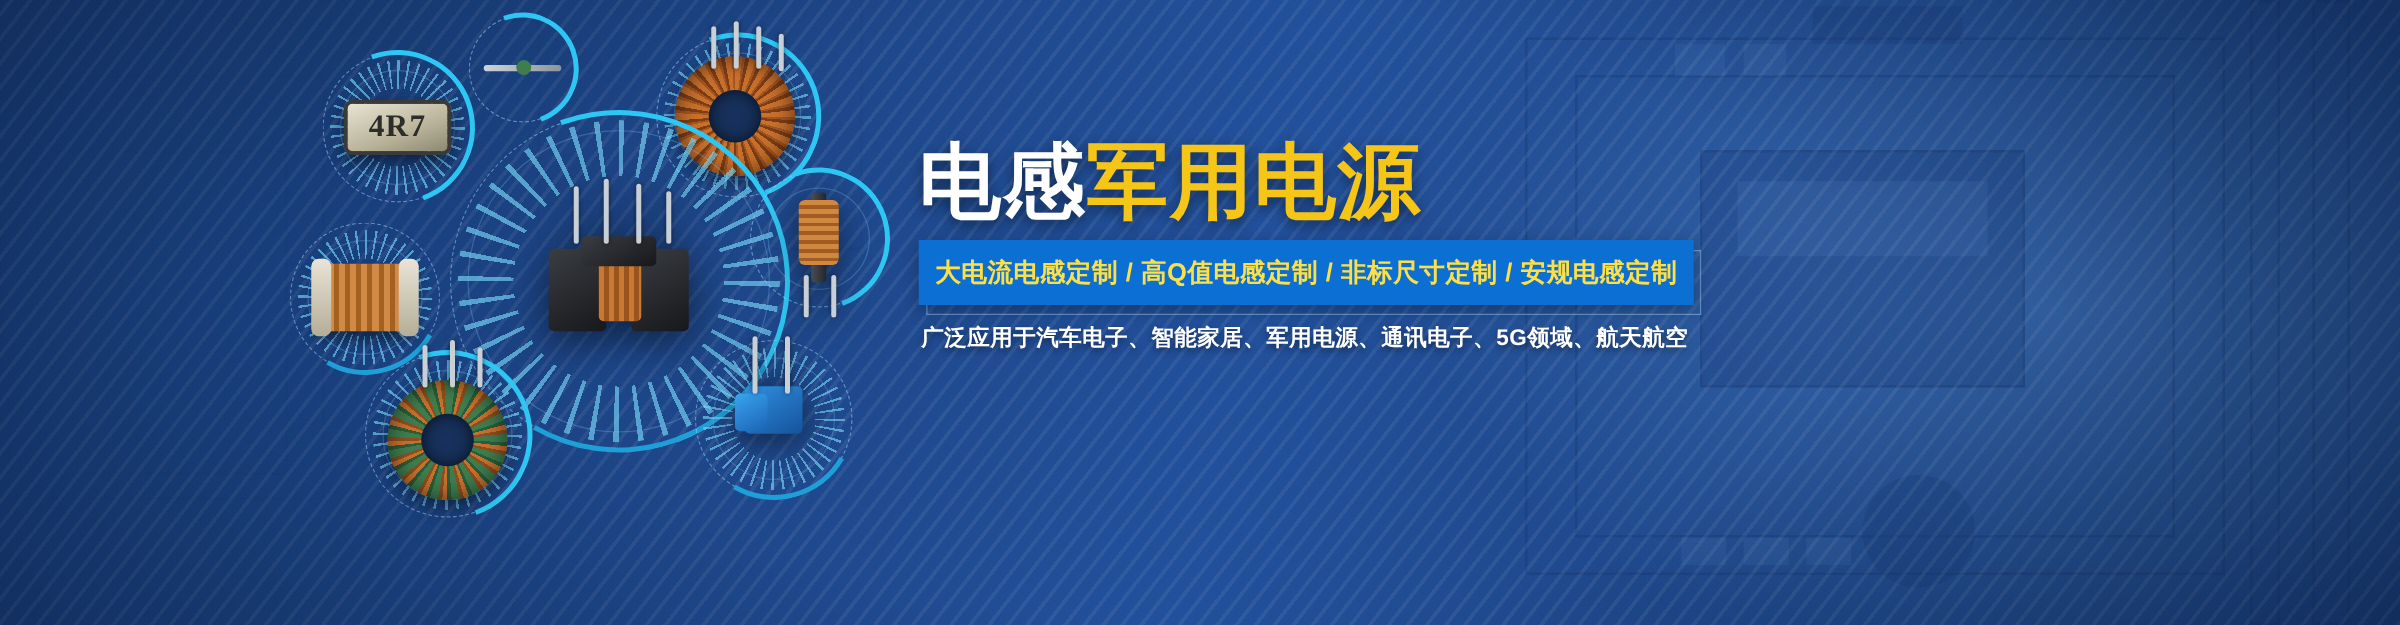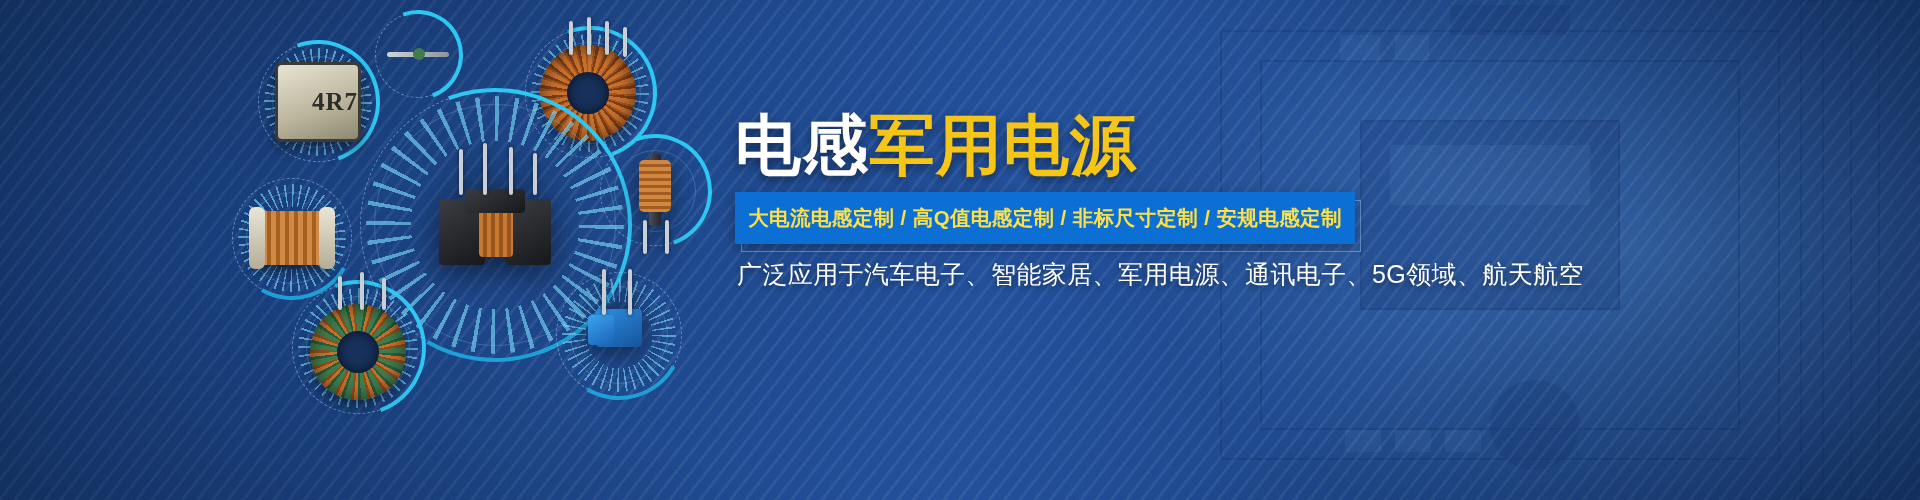--- a/index.html
+++ b/index.html
@@ -44,24 +44,24 @@
     background:repeating-conic-gradient(rgba(120,215,250,.75) 0deg 2deg, rgba(0,0,0,0) 2deg 9deg);
     -webkit-mask:radial-gradient(circle, transparent 0 calc(50% - 7px), #000 calc(50% - 7px) 50%);
             mask:radial-gradient(circle, transparent 0 calc(50% - 7px), #000 calc(50% - 7px) 50%);
     opacity:.85;}
   .ring .inner{position:absolute;inset:14px;border-radius:50%;
     border:1px solid rgba(120,190,240,.3);}
 
   
   .prod{position:absolute;transform:translate(-50%,-50%);left:50%;top:50%;}
 
-  .chip{width:86px;height:80px;border-radius:7px;
+  .chip{width:86px;height:44px;border-radius:7px;
     background:linear-gradient(160deg,#e8e4d2,#b9b39a 60%,#8d8872);
     border:3px solid #3a3a38;
-    display:flex;align-items:center;justify-content:flex-end;
+    display:flex;align-items:center;justify-content:center;
     box-shadow:0 6px 14px rgba(0,0,0,.45);}
   .chip span{font-family:"Liberation Serif",serif;font-size:25px;color:#2d2d2a;letter-spacing:1px;font-weight:700;}
 
   .toroid{width:96px;height:96px;border-radius:50%;
     background:
       repeating-conic-gradient(#c8712c 0deg 7deg, #a65620 7deg 10deg, #7d3d16 10deg 14deg);
     box-shadow:inset 0 0 18px rgba(0,0,0,.55),0 6px 14px rgba(0,0,0,.45);
     position:relative;}
   .toroid::after{content:"";position:absolute;inset:27px;border-radius:50%;
     background:#17315c;box-shadow:inset 0 0 12px rgba(0,0,0,.7);}
@@ -102,21 +102,21 @@
 
   .tagwrap{position:absolute;top:192px;left:0;width:626px;height:54px;}
   .tagwrap .frame{position:absolute;left:6px;top:8px;width:620px;height:52px;
     border:1px solid rgba(150,200,245,.55);}
   .tagbar{position:absolute;left:0;top:0;width:620px;height:52px;
     background:#0c6fd4;display:flex;align-items:center;justify-content:center;
     box-shadow:0 4px 12px rgba(0,0,0,.3);}
   .tagbar .txt{color:#fde047;font-size:20.5px;font-weight:700;letter-spacing:.4px;white-space:nowrap;}
 
   .desc{position:absolute;top:258px;left:2px;white-space:nowrap;
-    color:#ffffff;font-size:25px;font-weight:400;letter-spacing:.4px;
+    color:#ffffff;font-size:18px;font-weight:700;letter-spacing:.4px;
     text-shadow:0 2px 6px rgba(0,0,0,.45);}
 </style>
 </head>
 <body>
 
 <div class="banner">
 
   <div class="bg-photo"></div>
 
   <div class="bg-machine">

